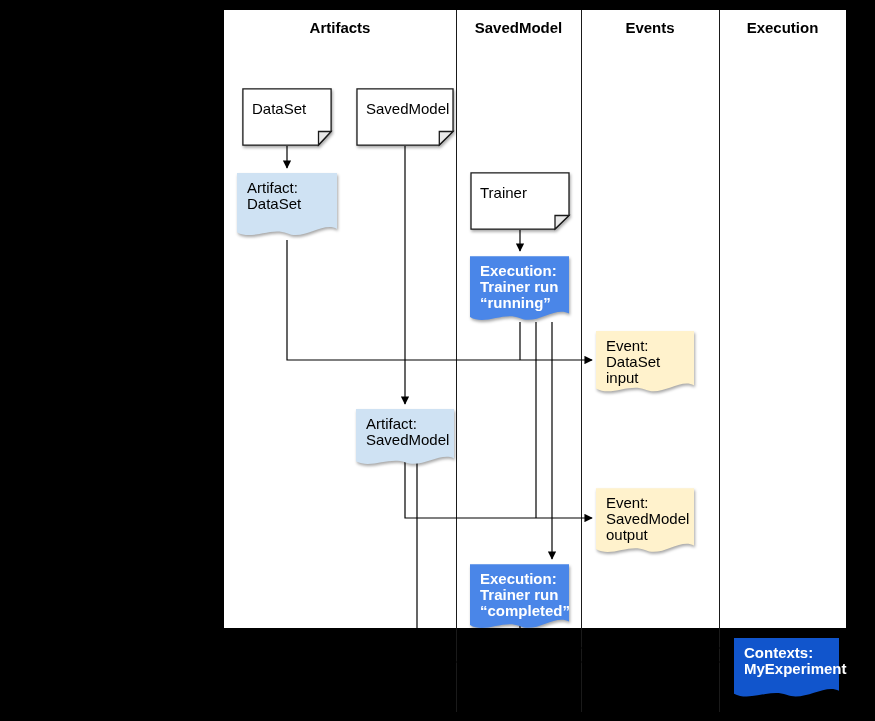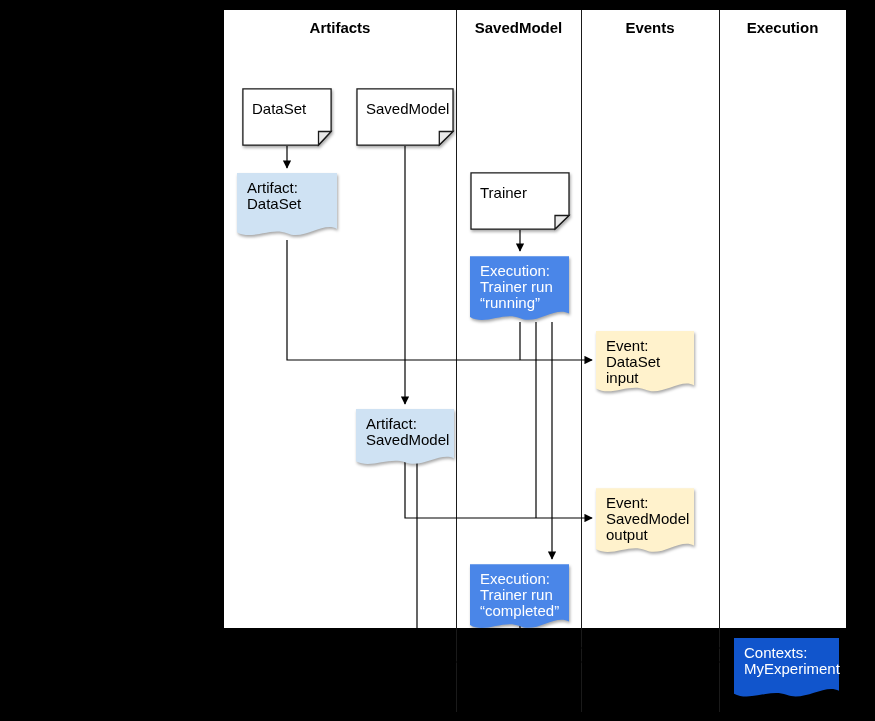--- a/index.html
+++ b/index.html
@@ -16,21 +16,21 @@
   .node .label{position:absolute;left:10px;top:8px;right:2px;font-size:15px;line-height:16px;color:#000;
                white-space:pre-line;}
   .doc .label{top:13px;}
   .doc .body{fill:#fff;stroke:#1a1a1a;stroke-width:1.3;vector-effect:non-scaling-stroke;}
   .doc .fold{fill:#e9e9e9;stroke:#1a1a1a;stroke-width:1.3;vector-effect:non-scaling-stroke;}
   .tape .body{stroke:none;}
   .artifact .body{fill:var(--artifact,#cfe2f3);}
   .execution .body{fill:var(--execution,#4a86e8);}
   .event .body{fill:var(--event,#fff2cc);}
   .context .body{fill:var(--context,#1155cc);}
-  .execution .label,.context .label{color:#fff;}
+  .execution .label,.context .label{color:#fff;font-weight:bold;}
 </style>
 </head>
 <body>
 
 <div class="stage">
   <div class="panel">
 
     <div class="col-header" style="left:0;width:232px">Artifacts</div>
     <div class="col-header" style="left:232px;width:125px">SavedModel</div>
     <div class="col-header" style="left:357px;width:138px">Events</div>

